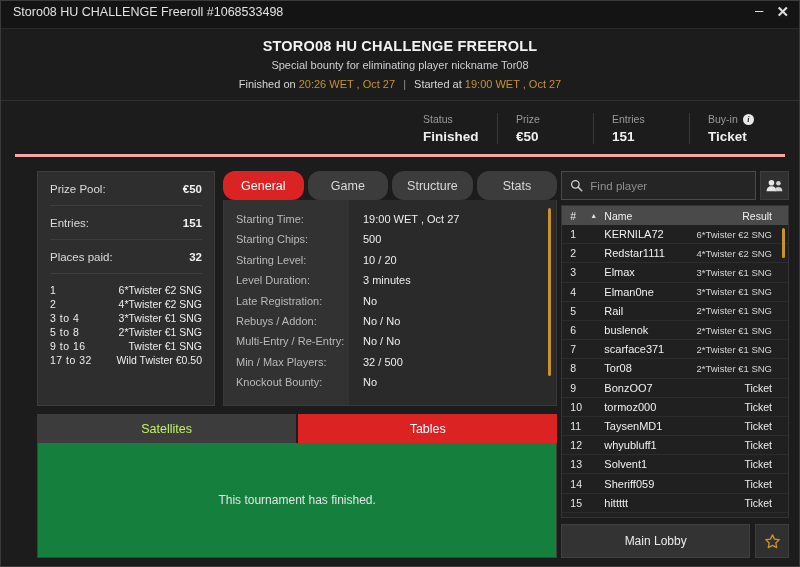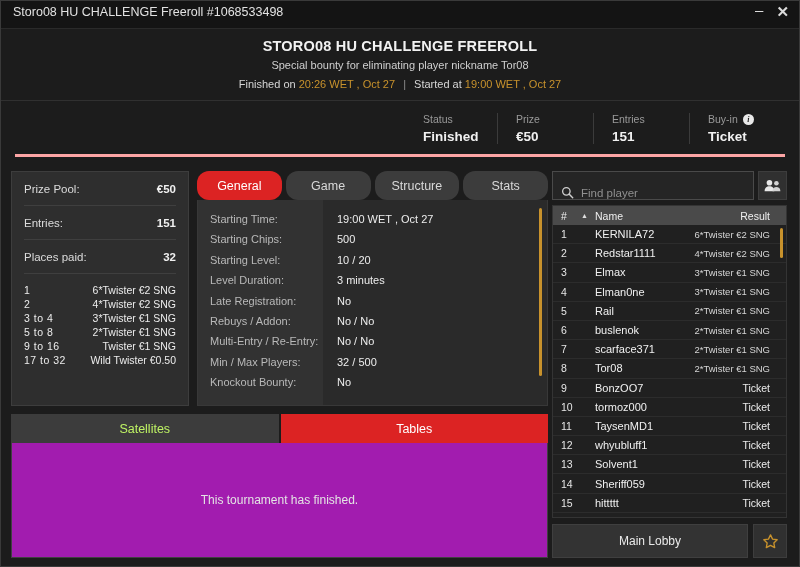--- a/index.html
+++ b/index.html
@@ -82,20 +82,21 @@
     background: #e9e9e9; color: #1c1c1c;
     font-size: 8px; font-weight: bold; font-style: italic;
     font-family: "Liberation Serif", serif;
     cursor: pointer;
   }
 
   
   .body {
     flex: 1; display: flex; padding: 10px 10px 8px 10px; gap: 4px;
     min-height: 0;
+    margin-left: 26px;
   }
   .col-left { display: flex; flex-direction: column; width: 537px; min-width: 0; }
   .col-right { display: flex; flex-direction: column; width: 235px; min-width: 0; }
 
   .top-row { display: flex; gap: 8px; height: 235px; }
 
   
   .prize-box {
     width: 178px; background: #2e2e2e; border: 1px solid #3d3d3d;
     padding: 0 12px; display: flex; flex-direction: column;
@@ -151,30 +152,30 @@
   
   .lower { margin-top: 8px; flex: 1; display: flex; flex-direction: column; min-height: 0; }
   .sub-tabs { display: flex; gap: 2px; }
   .sub-tab {
     flex: 1; text-align: center; padding: 8px 0 7px 0;
     font-size: 12.5px; color: #bef264; background: #3c3c3c;
     cursor: pointer; user-select: none;
   }
   .sub-tab.active { background: #dc2323; color: #ffffff; }
   .finished-panel {
-    flex: 1; background: #a21caf; border: 1px solid #404040; border-top: none;
+    flex: 1; background: #15803d; border: 1px solid #404040; border-top: none;
     display: flex; align-items: center; justify-content: center;
   }
   .finished-text { font-size: 12px; color: #e4e4e4; }
 
   
   .search-row { display: flex; gap: 4px; height: 29px; }
   .search-box {
     flex: 1; background: #252525; border: 1px solid #4a4a4a;
-    display: flex; align-items: flex-end; padding: 0 8px; gap: 7px;
+    display: flex; align-items: center; padding: 0 8px; gap: 7px;
   }
   .search-input {
     flex: 1; background: transparent; border: none; outline: none;
     font-family: "Liberation Sans", sans-serif;
     font-size: 11.5px; color: #e0e0e0;
   }
   .search-input::placeholder { color: #909090; }
   .people-btn {
     width: 29px; background: #303030; border: 1px solid #3d3d3d;
     display: flex; align-items: center; justify-content: center;

